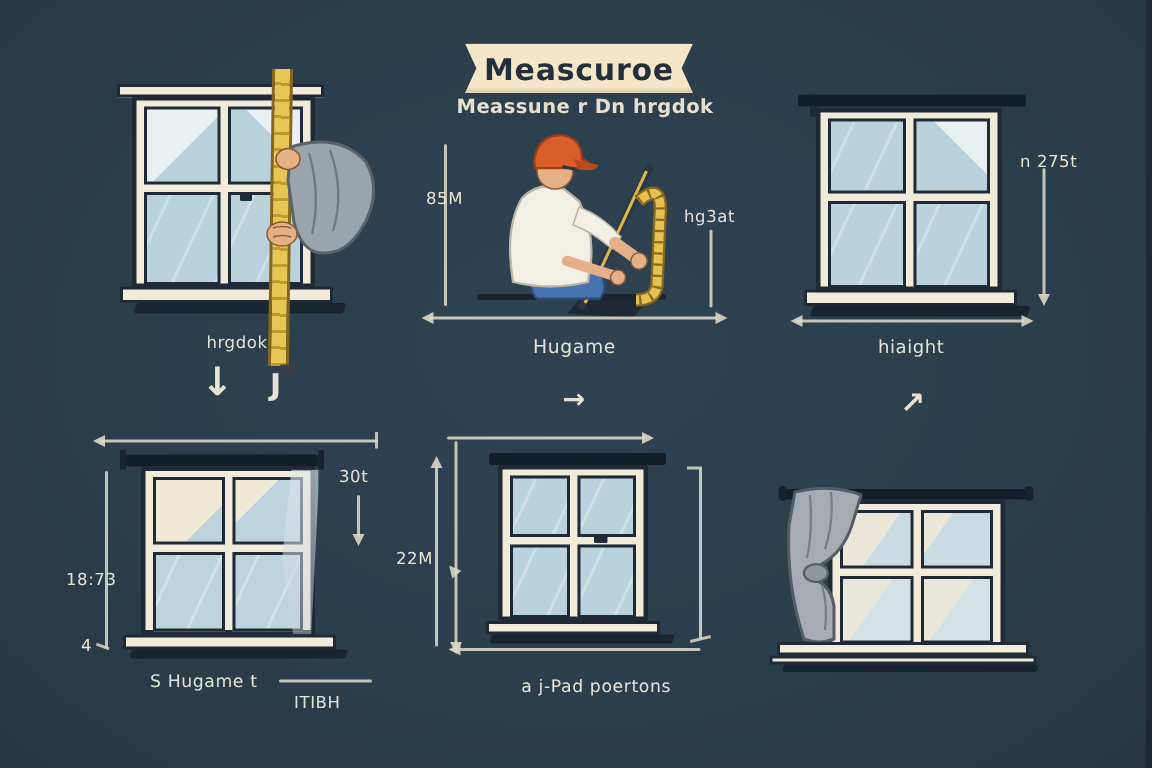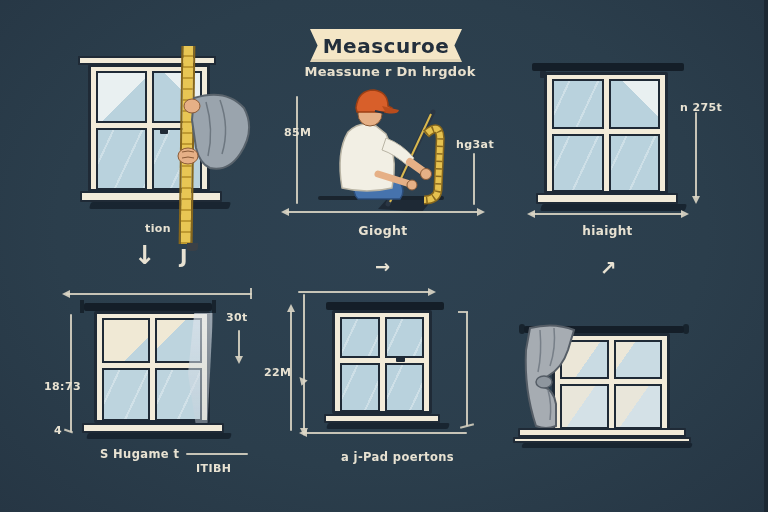--- a/index.html
+++ b/index.html
@@ -45,21 +45,21 @@
   
   .dline-h { position:absolute; height:2px; background:#ddd7c6; opacity:.88; border-radius:1px; }
   .dline-v { position:absolute; width:2px; background:#ddd7c6; opacity:.88; border-radius:1px; }
   .ah { position:absolute; width:0; height:0; opacity:.9; }
   .ah-l { border-top:4px solid transparent; border-bottom:4px solid transparent; border-right:8px solid #ddd7c6; }
   .ah-r { border-top:4px solid transparent; border-bottom:4px solid transparent; border-left:8px solid #ddd7c6; }
   .ah-d { border-left:4px solid transparent; border-right:4px solid transparent; border-top:8px solid #ddd7c6; }
   .ah-u { border-left:4px solid transparent; border-right:4px solid transparent; border-bottom:8px solid #ddd7c6; }
   .tick { position:absolute; background:#ddd7c6; opacity:.85; }
 
-  .lbl { position:absolute; color:#e8e2d2; font-size:11px; font-weight:700; letter-spacing:.4px; white-space:nowrap; }
+  .lbl { position:absolute; color:#e8e2d2; font-size:11px; font-weight:400; letter-spacing:.4px; white-space:nowrap; }
   .cap { font-size:11.5px; }
   .glyph { position:absolute; color:#e8e2d2; font-weight:600; line-height:1; }
 
   
   .tape {
     position:absolute; left:180px; top:46px; width:14px; height:198px;
     background: repeating-linear-gradient(to bottom, #e8c654 0 9px, #bf9a30 9px 11px);
     border-left:2px solid #86661c; border-right:2px solid #86661c; box-sizing:border-box;
     transform:rotate(.8deg);
   }
@@ -95,21 +95,21 @@
 
   <svg style="position:absolute;left:176px;top:90px;" width="86" height="100" viewBox="0 0 86 100">
     <path d="M18 8 Q50 -2 68 18 Q80 40 64 64 Q52 82 34 78 Q24 74 20 58 L16 30 Z" fill="#9aa4ad" stroke="#59636c" stroke-width="2"></path>
     <path d="M30 12 Q38 40 32 66" fill="none" stroke="#6d7780" stroke-width="1.5"></path>
     <path d="M44 10 Q54 38 46 64" fill="none" stroke="#6d7780" stroke-width="1.5"></path>
     <ellipse cx="16" cy="16" rx="8" ry="7" fill="#e6b086" stroke="#8a5a36" stroke-width="1"></ellipse>
     <ellipse cx="12" cy="66" rx="10" ry="8" fill="#e6b086" stroke="#8a5a36" stroke-width="1"></ellipse>
     <path d="M6 62 Q12 60 18 62 M6 68 Q12 66 18 68" fill="none" stroke="#8a5a36" stroke-width="1"></path>
   </svg>
 
-  <div class="lbl" style="left:130px;top:222px;width:56px;text-align:center;">tion</div>
+  <div class="lbl" style="left:130px;top:222px;width:56px;text-align:center;">hrgdok</div>
   <div class="glyph" style="left:134px;top:242px;font-size:26px;">↓</div>
   <div class="glyph" style="left:180px;top:246px;font-size:20px;">J</div>
 
   <svg style="position:absolute;left:282px;top:82px;" width="206" height="160" viewBox="0 0 206 160">
     <rect x="36" y="114" width="126" height="4" rx="2" fill="#1a242e"></rect>
     <path d="M104 118 L150 118 L140 130 L96 127 Z" fill="#1e2935"></path>
     <line x1="151" y1="30" x2="106" y2="122" stroke="#2a3644" stroke-width="5" stroke-linecap="round"></line>
     <line x1="149" y1="32" x2="108" y2="120" stroke="#d9b84e" stroke-width="2"></line>
     <path d="M144 52 Q160 38 158 62 L156 108 Q155 118 142 118" fill="none" stroke="#86661c" stroke-width="9"></path>
     <path d="M144 52 Q160 38 158 62 L156 108 Q155 118 142 118" fill="none" stroke="#e5c14f" stroke-width="6"></path>
@@ -127,21 +127,21 @@
     <circle cx="130" cy="103" r="5" fill="#e6b086" stroke="#8a5a36" stroke-width="1"></circle>
   </svg>
 
   <div class="dline-v" style="left:296px;top:96px;height:108px;"></div>
   <div class="lbl" style="left:284px;top:126px;">85M</div>
   <div class="dline-v" style="left:473px;top:153px;height:52px;"></div>
   <div class="lbl" style="left:456px;top:138px;">hg3at</div>
   <div class="dline-h" style="left:286px;top:211px;width:192px;"></div>
   <div class="ah ah-l" style="left:281px;top:208px;"></div>
   <div class="ah ah-r" style="left:477px;top:208px;"></div>
-  <div class="lbl cap" style="left:350px;top:223px;width:66px;text-align:center;font-size:12.5px;">Gioght</div>
+  <div class="lbl cap" style="left:350px;top:223px;width:66px;text-align:center;font-size:12.5px;">Hugame</div>
   <div class="glyph" style="left:375px;top:258px;font-size:18px;">→</div>
 
   <div class="rod" style="left:532px;top:63px;width:152px;height:8px;"></div>
   <div class="latch" style="left:540px;top:71px;width:6px;height:7px;"></div>
   <div class="window" style="left:544px;top:72px;width:124px;height:122px;">
     <div class="glass">
       <div class="pane pb streak"></div>
       <div class="pane pb-hl35 streak"></div>
       <div class="pane pb streak"></div>
       <div class="pane pb streak"></div>

